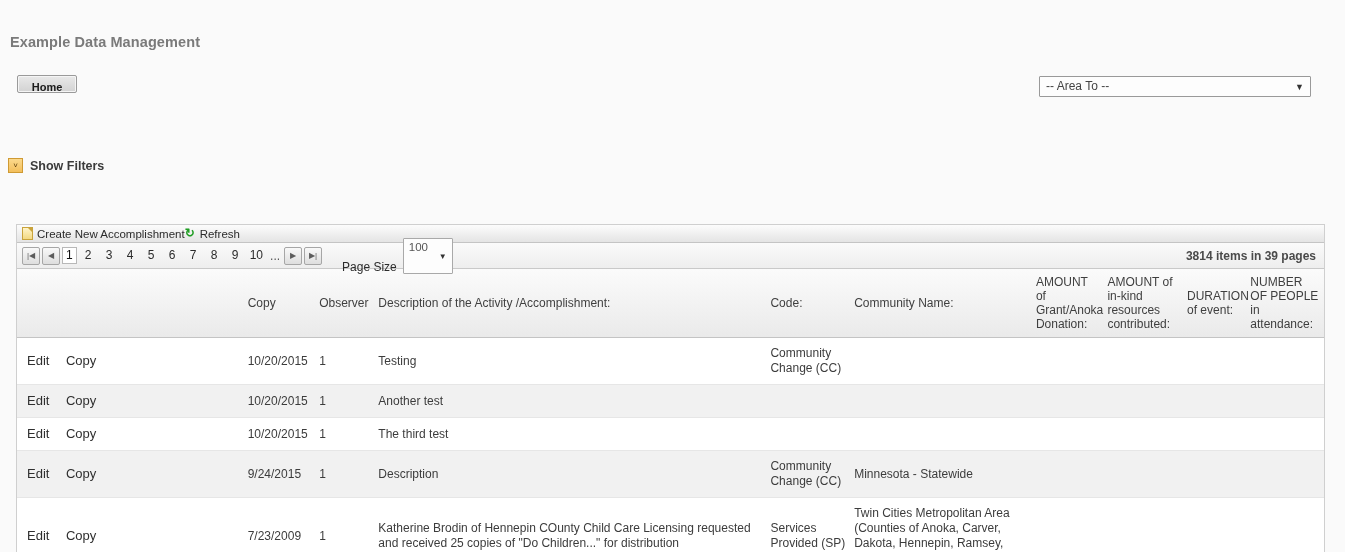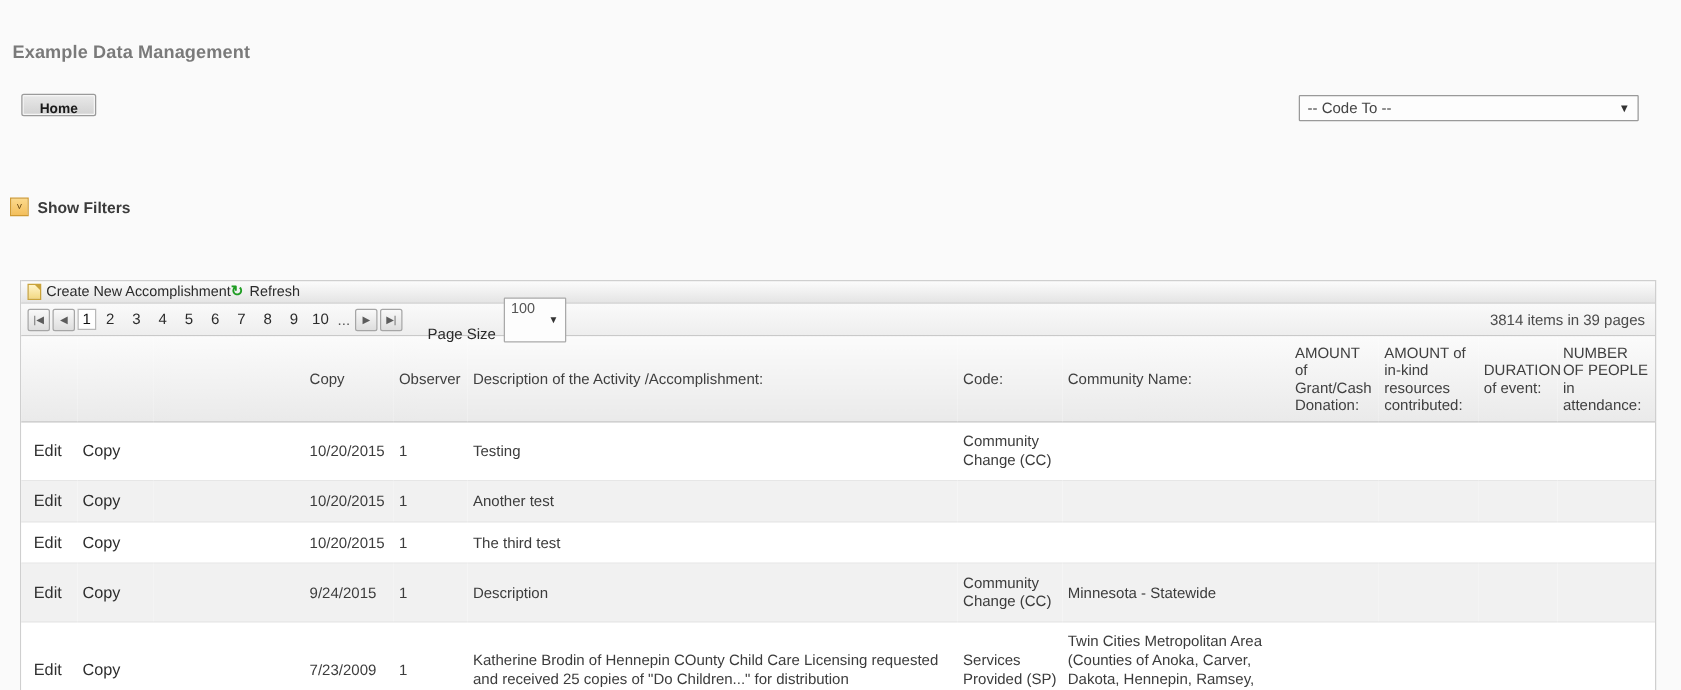--- a/index.html
+++ b/index.html
@@ -244,20 +244,21 @@
     position: absolute;
     right: 5px;
     top: 50%;
     transform: translateY(-50%);
     font-size: 8px;
     color: #333;
   }
   #pager-status {
     font-size: 12px;
     color: #4a4a4a;
+    font-weight: bold;
   }
 
   
   table.grid-table {
     width: 100%;
     border-collapse: collapse;
     table-layout: fixed;
   }
   table.grid-table thead th {
     background: linear-gradient(#fbfbfb, #eaeaea);
@@ -303,21 +304,21 @@
   .col-num    { width: 76px; }
 </style>
 </head>
 <body>
 
 <div id="page-title">Example Data Management</div>
 
 <button id="home-button">Home</button>
 
 <div id="jump-to-select">
-  <span>-- Code To --</span>
+  <span>-- Area To --</span>
   <span class="caret">▼</span>
 </div>
 
 <div id="show-filters-row">
   <span class="expander-box">˅</span>
   <span id="show-filters-label">Show Filters</span>
 </div>
 
 <div id="grid">
 
@@ -381,21 +382,21 @@
     <thead>
       <tr>
         <th></th>
         <th></th>
         <th></th>
         <th>Copy</th>
         <th>Observer</th>
         <th>Description of the Activity /Accomplishment:</th>
         <th>Code:</th>
         <th>Community Name:</th>
-        <th>AMOUNT of Grant/Cash Donation:</th>
+        <th>AMOUNT of Grant/Anoka Donation:</th>
         <th>AMOUNT of in-kind resources contributed:</th>
         <th>DURATION of event:</th>
         <th>NUMBER OF PEOPLE in attendance:</th>
       </tr>
     </thead>
     <tbody id="table-body">
         <tr>
           <td class="cmd-cell cell-pad-left"><a>Edit</a></td>
           <td class="cmd-cell"><a>Copy</a></td>
           <td></td>

